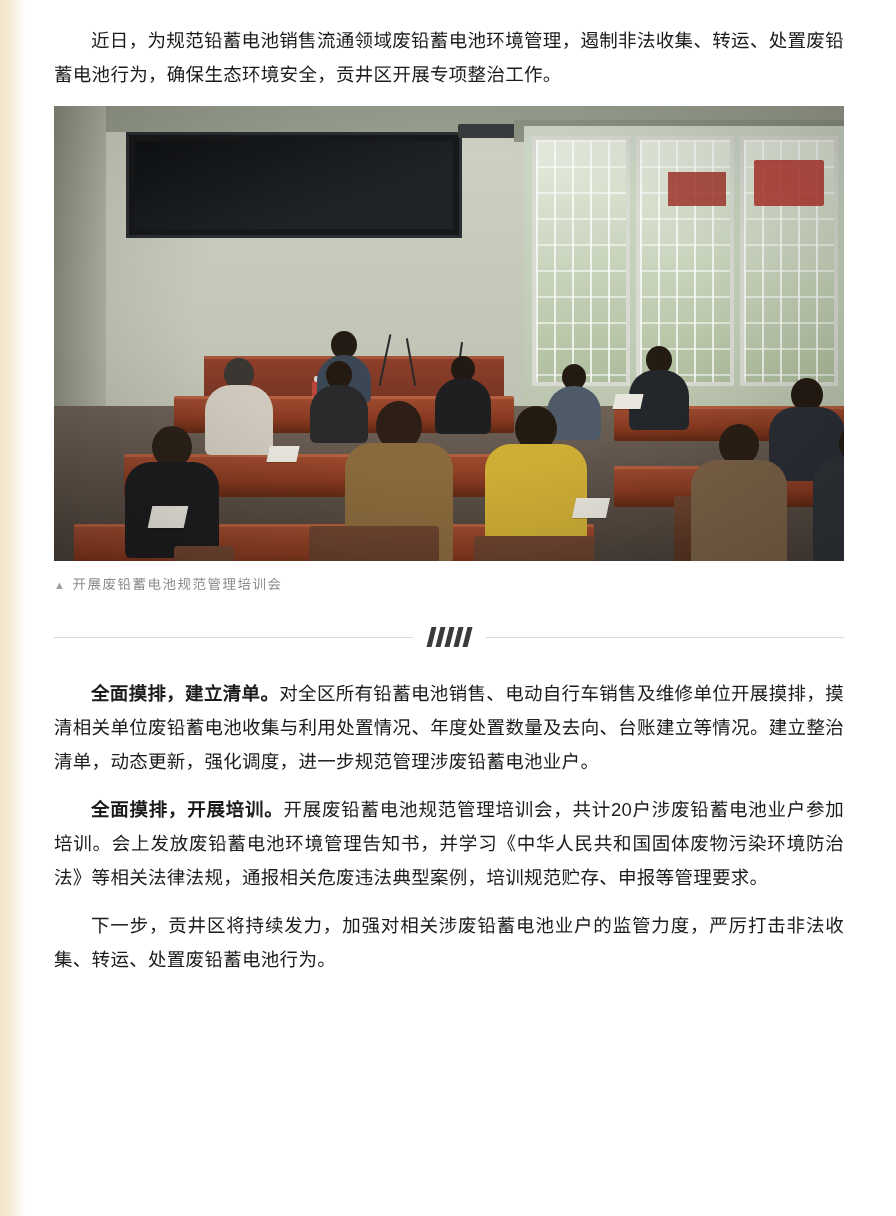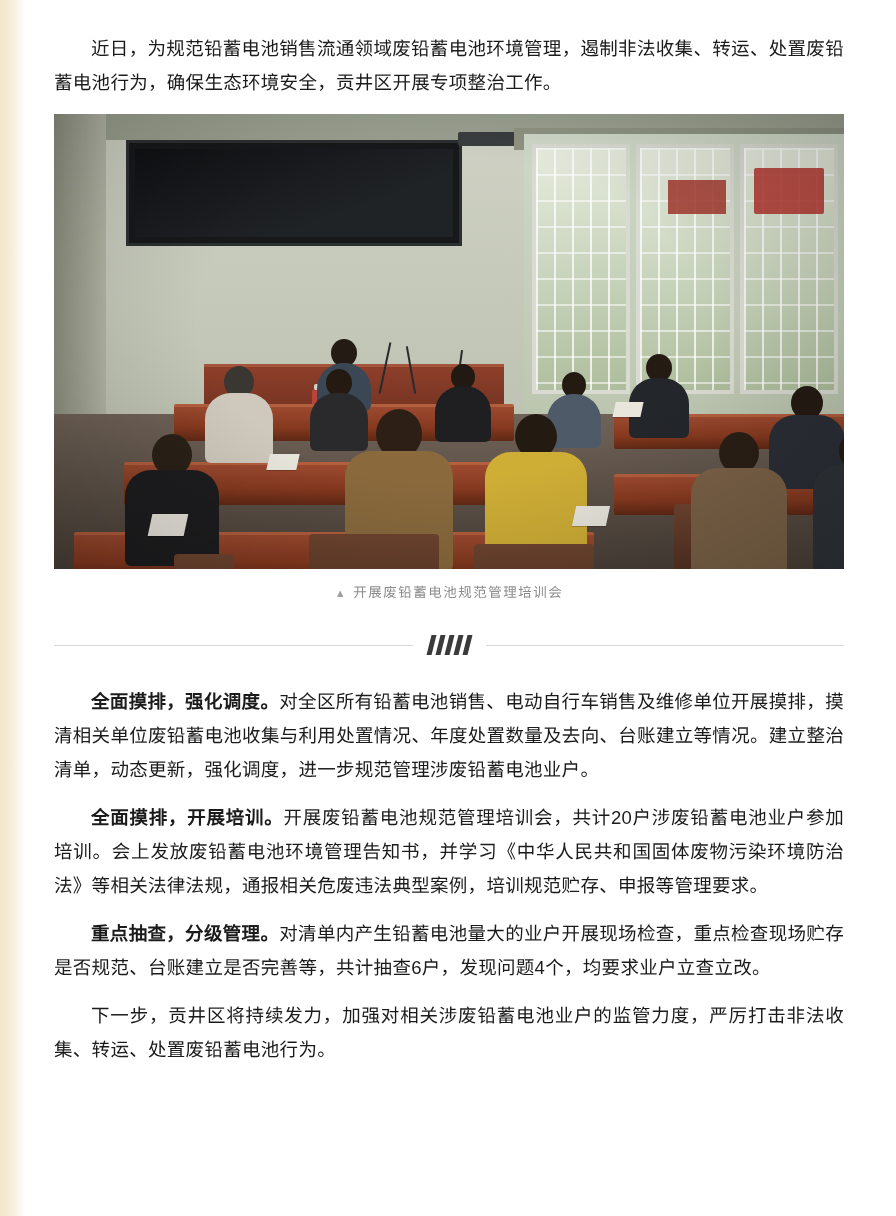--- a/index.html
+++ b/index.html
@@ -40,40 +40,40 @@
   p.para {
     margin: 0 0 14px 0;
     font-size: 18.5px;
     line-height: 34px;
     color: #1b1b1b;
     text-align: justify;
     text-indent: 2em;
     letter-spacing: 0.3px;
   }
   p.para.first {
-    padding-top: 32px;
+    padding-top: 24px;
   }
   p.para b {
     font-weight: bold;
   }
   
   .photo-wrap {
     margin: 12px 0 0 0;
     width: 790px;
   }
   .photo {
     position: relative;
     width: 790px;
     height: 455px;
     overflow: hidden;
     background: #6c6f63;
   }
   .caption {
     margin-top: 12px;
-    text-align: center;
+    text-align: left;
     font-size: 13.5px;
     color: #8c8c8c;
     letter-spacing: 1.5px;
   }
   .caption .cam {
     font-size: 11px;
     margin-right: 6px;
     color: #a0a0a0;
   }
   
@@ -415,27 +415,24 @@
         <i></i>
         <i></i>
         <i></i>
         <i></i>
         <i></i>
       </span>
       <span class="line"></span>
     </div>
 
     <p class="para">
-      <b>全面摸排，强化调度。</b><span>对全区所有铅蓄电池销售、电动自行车销售及维修单位开展摸排，摸清相关单位废铅蓄电池收集与利用处置情况、年度处置数量及去向、台账建立等情况。建立整治清单，动态更新，强化调度，进一步规范管理涉废铅蓄电池业户。</span>
+      <b>全面摸排，建立清单。</b><span>对全区所有铅蓄电池销售、电动自行车销售及维修单位开展摸排，摸清相关单位废铅蓄电池收集与利用处置情况、年度处置数量及去向、台账建立等情况。建立整治清单，动态更新，强化调度，进一步规范管理涉废铅蓄电池业户。</span>
     </p>
 
     <p class="para">
       <b>全面摸排，开展培训。</b><span>开展废铅蓄电池规范管理培训会，共计20户涉废铅蓄电池业户参加培训。会上发放废铅蓄电池环境管理告知书，并学习《中华人民共和国固体废物污染环境防治法》等相关法律法规，通报相关危废违法典型案例，培训规范贮存、申报等管理要求。</span>
     </p>
 
-    <p class="para">
-      <b>重点抽查，分级管理。</b><span>对清单内产生铅蓄电池量大的业户开展现场检查，重点检查现场贮存是否规范、台账建立是否完善等，共计抽查6户，发现问题4个，均要求业户立查立改。</span>
-    </p>
 
     <p class="para">下一步，贡井区将持续发力，加强对相关涉废铅蓄电池业户的监管力度，严厉打击非法收集、转运、处置废铅蓄电池行为。</p>
 
   </div>
 </div>
 
 </body></html>

